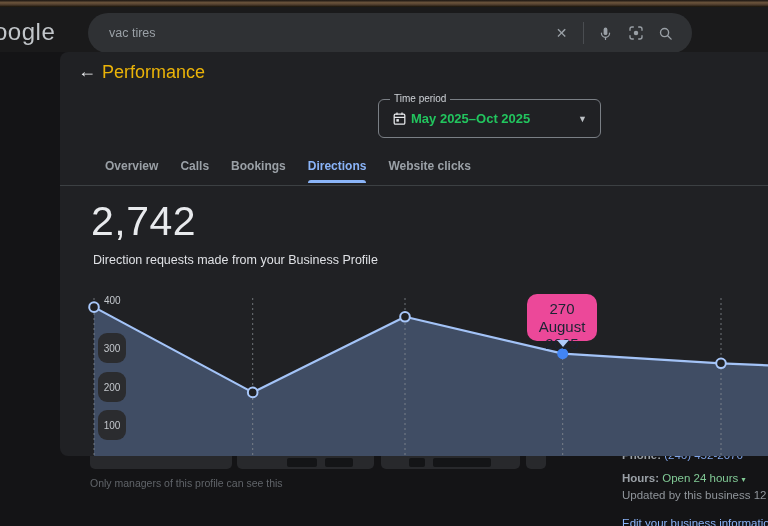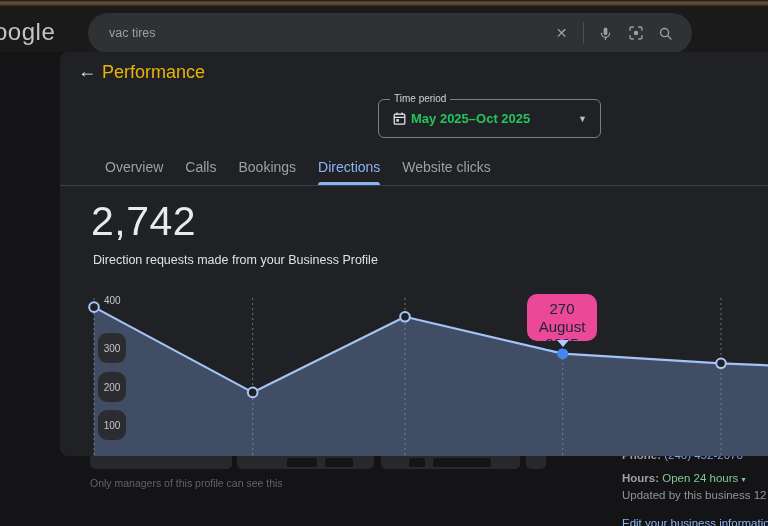--- a/index.html
+++ b/index.html
@@ -41,21 +41,21 @@
   
   .fieldset { position:absolute; left:318px; top:47px; width:223px; height:39px;
     border:1px solid #7a7f85; border-radius:6px; display:flex; align-items:center; }
   .fieldset .legend { position:absolute; top:-7px; left:11px; background:#202124;
     padding:0 4px; font-size:10px; color:#cdd1d6; }
   .fieldset .cal { margin-left:13px; color:#e8eaed; display:flex; }
   .fieldset .tp-value { margin-left:4px; font-size:13px; font-weight:bold; color:#22c55e; }
   .fieldset .dd { position:absolute; right:13px; font-size:9px; color:#bdc1c6; }
   
   .tabs { position:absolute; left:45px; top:107px; display:flex; gap:22px; }
-  .tab { font-size:14px; font-weight:400; color:#9aa0a6; padding-bottom:10px; cursor:pointer; }
+  .tab { font-size:12px; font-weight:700; color:#9aa0a6; padding-bottom:10px; cursor:pointer; }
   .tab.active { color:#8ab4f8; position:relative; }
   .tab.active::after { content:""; position:absolute; left:0; right:0; bottom:0;
     height:3px; background:#8ab4f8; border-radius:3px 3px 0 0; }
   .tabs-divider { position:absolute; left:0; top:133px; width:708px; height:1px; background:#3c4043; }
   
   .metric-value { position:absolute; left:31px; top:146px; font-size:41px; color:#e8eaed; letter-spacing:0.5px; }
   .metric-desc { position:absolute; left:33px; top:201px; font-size:12.5px; color:#dfe1e5; }
   
   .chart-svg { position:absolute; left:0; top:238px; }
   .ytick-top { position:absolute; left:44px; top:243px; font-size:10px; color:#c3c7cc; }

